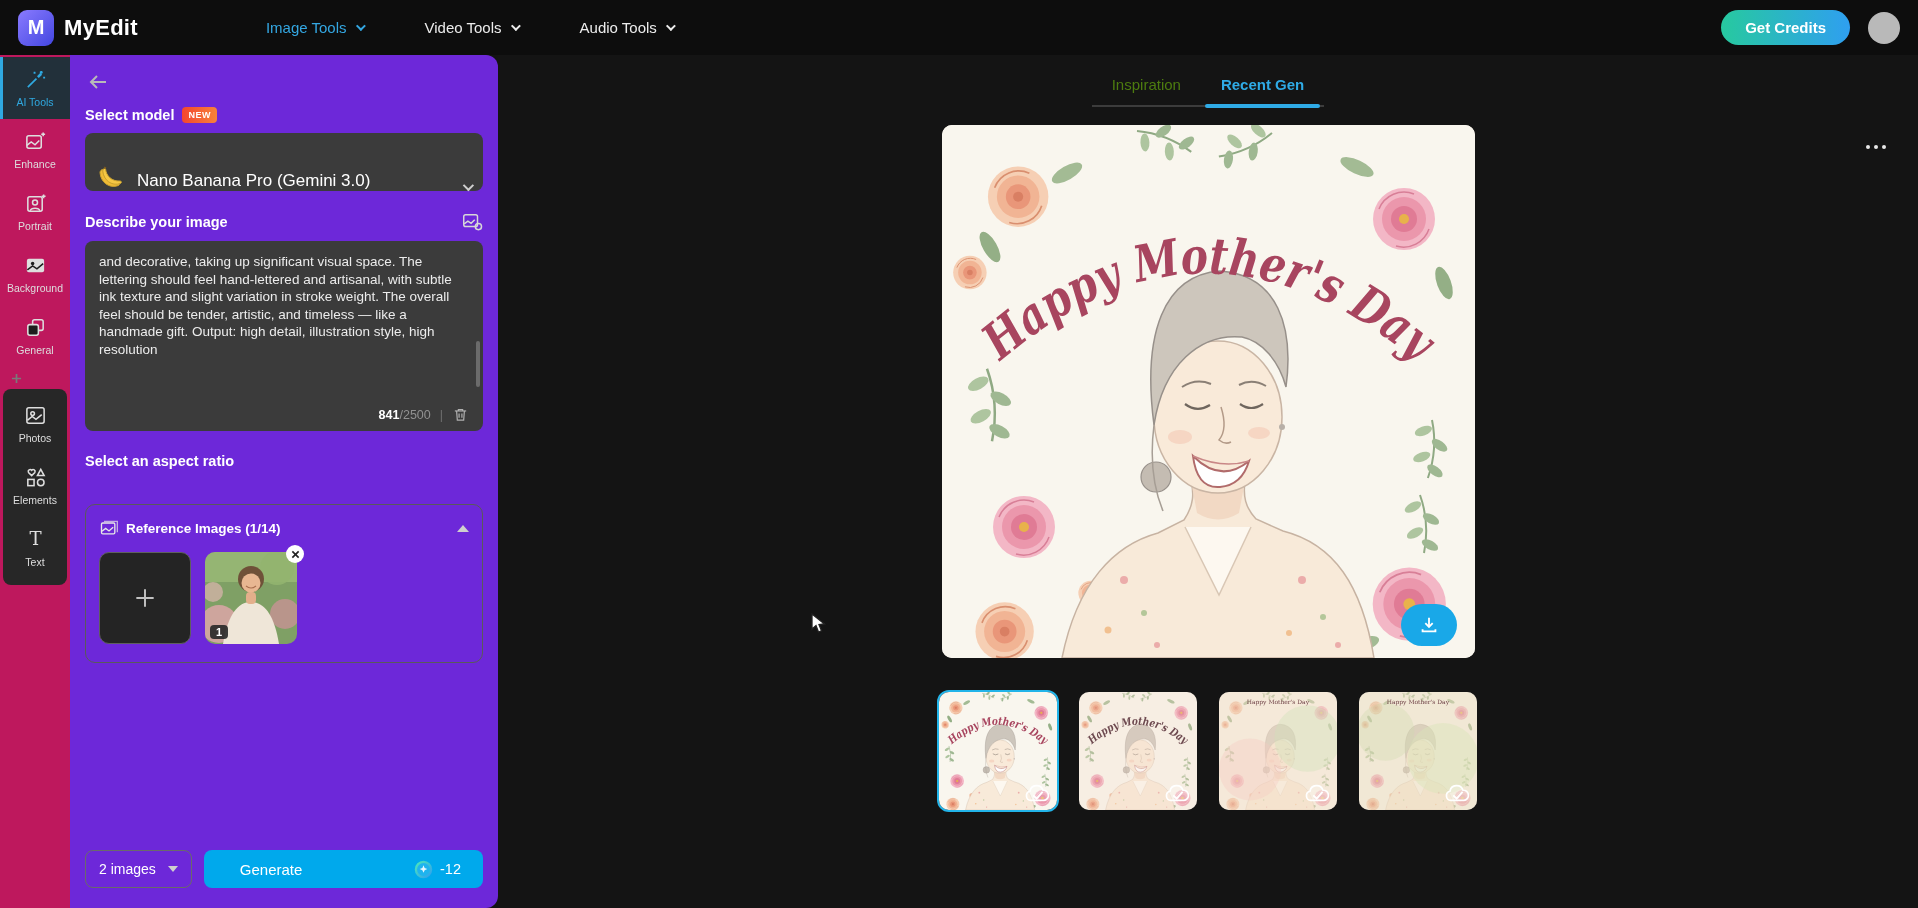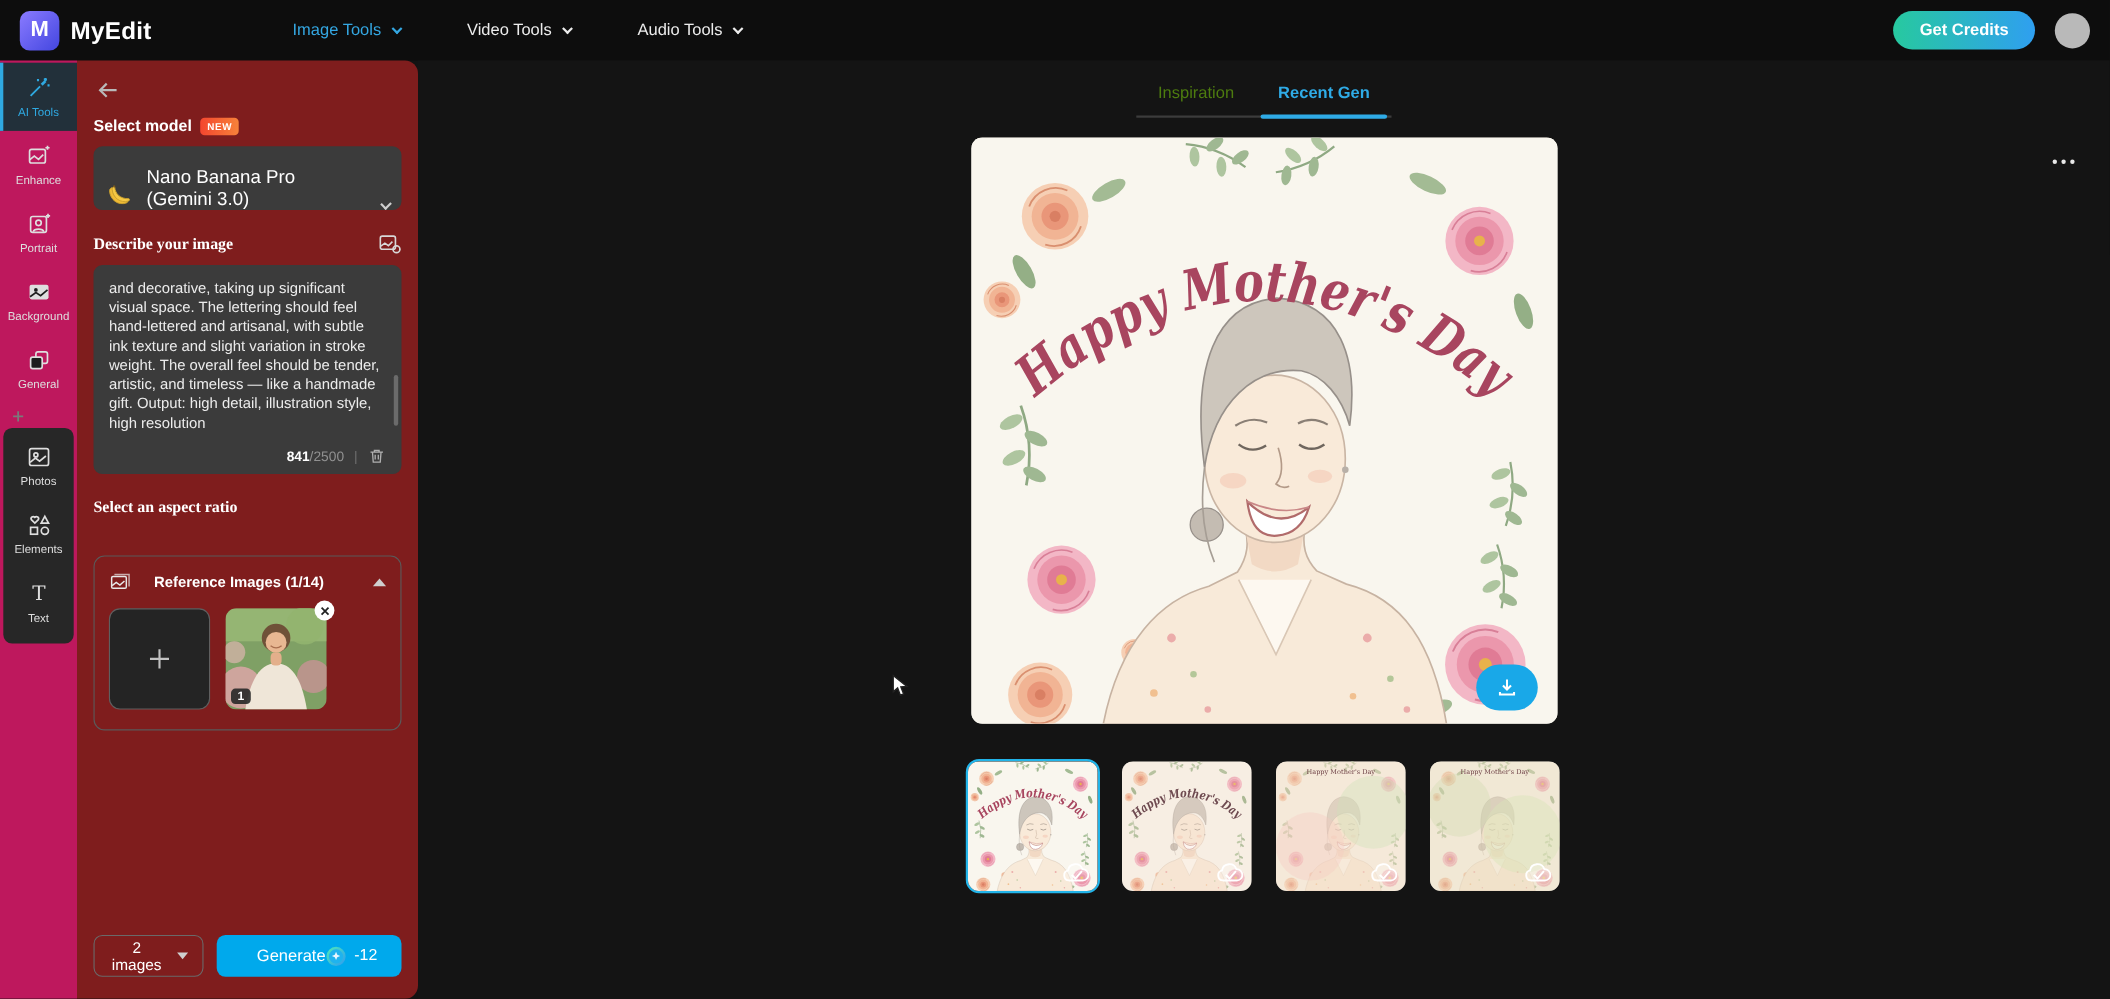--- a/index.html
+++ b/index.html
@@ -28,45 +28,45 @@
   .rail { width:70px; background:#be185d; display:flex; flex-direction:column; padding-top:2px; flex:none; }
   .rail-item { min-height:62px; display:flex; flex-direction:column; align-items:center; justify-content:center;
     gap:5px; font-size:10.5px; color:#dedede; position:relative; cursor:pointer; padding:6px 0; }
   .rail-item svg { width:23px; height:23px; }
   .rail-item.active { background:#22303a; color:#2fa9e1; }
   .rail-item.active::before { content:""; position:absolute; left:0; top:0; bottom:0; width:3px; background:#2fa9e1; }
   .rail-sub { background:#272727; margin:22px 3px 0; border-radius:8px; padding:4px 0 6px; position:relative; }
   .rail-plus { position:absolute; top:-16px; left:8px; width:11px; height:11px; }
 
   
-  .panel { width:310px; background:#7f1d1d; flex:none; display:flex; flex-direction:column;
+  .panel { width:428px; background:#6d28d9; flex:none; display:flex; flex-direction:column;
     padding:14px 15px 20px; position:relative; border-radius:0 12px 12px 0; }
   .back-btn { width:26px; height:26px; cursor:pointer; display:grid; place-items:center; }
   .sec-label { display:flex; align-items:center; gap:8px; font-size:14.5px; font-weight:bold; margin:12px 0 10px; }
   .new-badge { background:linear-gradient(90deg,#f4462f,#f7823a); font-size:9px; font-weight:bold;
     padding:3px 6px; border-radius:4px; letter-spacing:.5px; }
   .model-box { background:#3b3b3b; border-radius:8px; height:58px; display:flex; align-items:flex-end;
     gap:14px; padding:0 12px; font-size:17px; cursor:pointer; }
   .model-box .chev { margin-left:auto; color:#cfcfcf; width:8px; height:8px; }
   .describe-row { display:flex; justify-content:space-between; align-items:center; margin:20px 0 8px; }
   .prompt-box { background:#3b3b3b; border-radius:8px; height:190px; padding:12px 14px 8px; position:relative;
     display:flex; flex-direction:column; }
   .prompt-text { font-size:13.5px; line-height:1.3; color:#ececec; overflow:hidden; flex:1; cursor:text; }
   .scroll-thumb { position:absolute; right:3px; top:100px; width:4px; height:46px; background:#6b6b6b; border-radius:2px; }
   .prompt-footer { display:flex; justify-content:flex-end; align-items:center; gap:9px; font-size:12.5px;
     color:#919191; padding-top:5px; }
   .count { color:#fff; font-weight:bold; }
   .vdiv { color:#6f6f6f; }
-  .aspect-label { font-size:14.5px; font-weight:bold; margin:22px 0 11px;font-family:Liberation Serif, serif; }
+  .aspect-label { font-size:14.5px; font-weight:bold; margin:22px 0 11px; }
   .ratio-row { display:flex; gap:7px; }
   .ratio { flex:1; height:34px; background:#4a4a4a; border:none; border-radius:6px; color:#e4e4e4;
     font-size:13px; cursor:pointer; font-family:inherit; }
   .ratio.selected { background:#00b2e8; color:#fff; font-weight:bold; }
   .ref-box { border:1px solid #5a5a5a; border-radius:10px; margin-top:24px; padding:13px 13px 18px; }
-  .ref-head { display:flex; align-items:center; gap:21px; font-size:13.5px; font-weight:bold; }
+  .ref-head { display:flex; align-items:center; gap:7px; font-size:13.5px; font-weight:bold; }
   .tri-up { margin-left:auto; width:0; height:0; border-left:6px solid transparent; border-right:6px solid transparent;
     border-bottom:7px solid #cfcfcf; cursor:pointer; }
   .ref-tiles { display:flex; gap:14px; margin-top:14px; }
   .add-tile { width:92px; height:92px; border:1px solid #5f5f5f; border-radius:10px; background:#242424;
     display:grid; place-items:center; cursor:pointer; }
   .photo-tile { width:92px; height:92px; border-radius:10px; position:relative; cursor:pointer; }
   .photo-tile > svg.photo { width:92px; height:92px; border-radius:10px; display:block; }
   .close-badge { position:absolute; top:-7px; right:-7px; width:18px; height:18px; border-radius:50%;
     background:#fff; display:grid; place-items:center; cursor:pointer; }
   .num-badge { position:absolute; bottom:5px; left:5px; background:rgba(40,40,40,.9); color:#fff;

